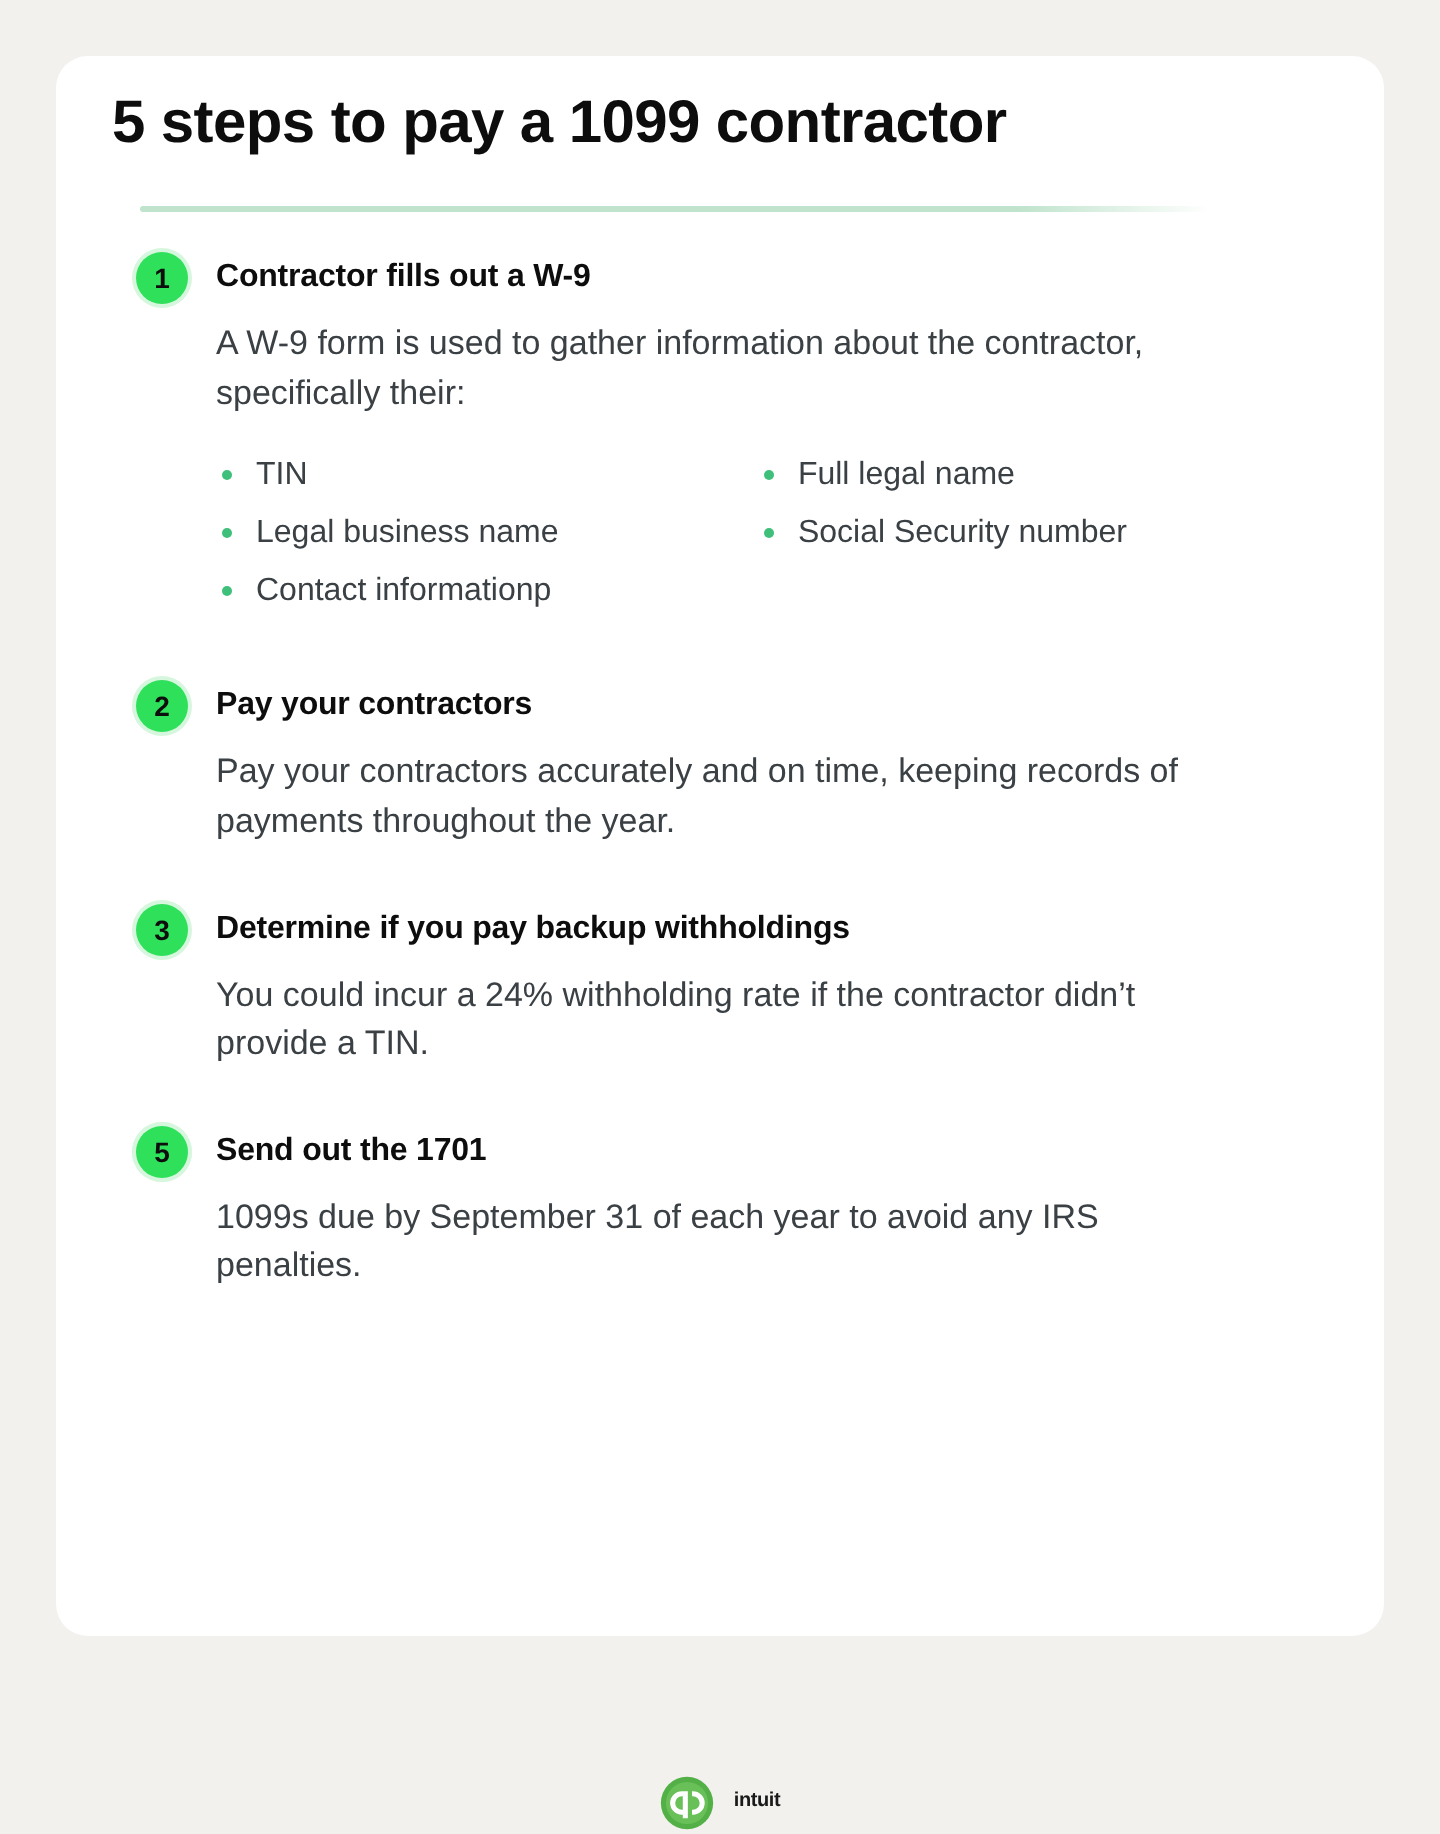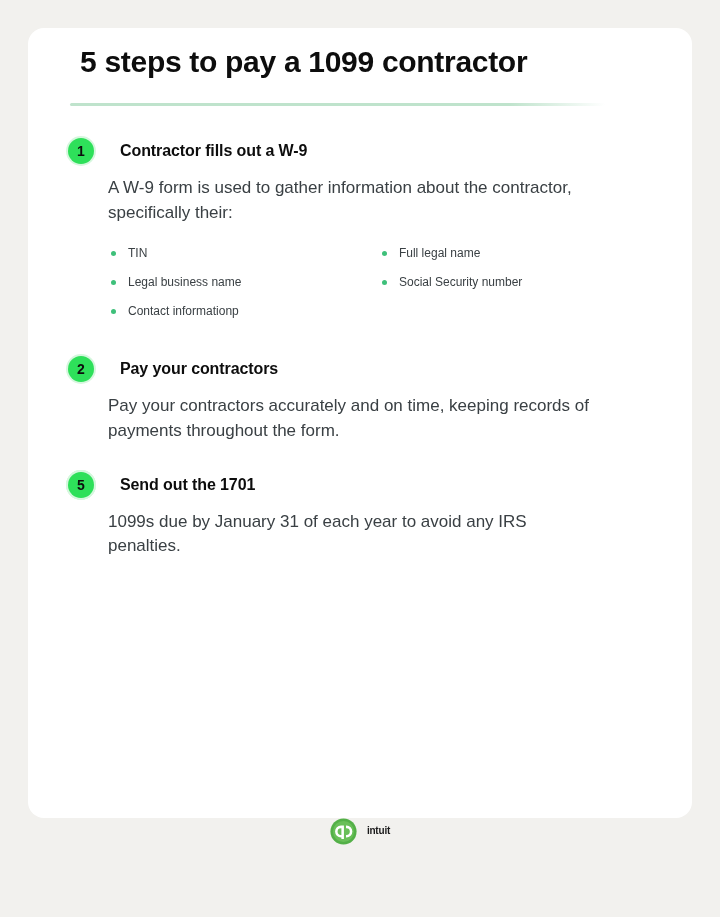--- a/index.html
+++ b/index.html
@@ -24,21 +24,21 @@
     left: 28px;
     top: 28px;
     width: 664px;
     height: 790px;
     background: #ffffff;
     border-radius: 16px;
     box-sizing: border-box;
   }
   .title {
     position: absolute;
-    left: 80px;
+    left: 56px;
     top: 44px;
     width: 570px;
     font-size: 30px;
     font-weight: bold;
     color: #0d0d0d;
     letter-spacing: -0.3px;
     line-height: 1.2;
   }
   .divider {
     position: absolute;
@@ -77,21 +77,21 @@
     box-sizing: border-box;
   }
   .step-body {
     margin-left: 38px;
   }
   .step-heading {
     font-size: 16px;
     font-weight: bold;
     color: #0d0d0d;
     line-height: 26px;
-    margin: 12px;
+    margin: 0;
     letter-spacing: -0.1px;
   }
   .step-text {
     font-size: 17px;
     color: #3a4044;
     line-height: 1.45;
     margin: 8px 0 0 0;
     max-width: 490px;
   }
   .bullet-cols {
@@ -102,21 +102,21 @@
   .bullet-col {
     width: 272px;
     box-sizing: border-box;
   }
   .bullet-col.second {
     width: 250px;
   }
   .bullet-item {
     position: relative;
     padding-left: 20px;
-    font-size: 12px;
+    font-size: 16px;
     color: #3a4044;
     line-height: 29px;
   }
   .bullet-dot {
     position: absolute;
     left: 3px;
     top: 12px;
     width: 5px;
     height: 5px;
     border-radius: 50%;
@@ -125,21 +125,21 @@
   
   .step.s1 { margin-top: 0px; }
   .step.s2 { margin-top: 30px; }
   .step.s3 { margin-top: 28px; }
   .step.s4 { margin-top: 28px; }
   .step.s5 { margin-top: 27px; }
 
   .logo {
     position: absolute;
     left: 0;
-    top: 818px;
+    top: 888px;
     width: 720px;
     display: flex;
     align-items: center;
     justify-content: center;
     gap: 9px;
   }
   .logo-mark {
     width: 27px;
     height: 27px;
     flex: 0 0 auto;
@@ -211,37 +211,41 @@
             </div>
           </div>
         </div>
       </div>
     </div>
 
     <div class="step s2">
       <div class="badge">2</div>
       <div class="step-body">
         <div class="step-heading">Pay your contractors</div>
-        <div class="step-text">Pay your contractors accurately and on time, keeping records of payments throughout the form.</div>
+        <div class="step-text">Pay your contractors accurately and on time, keeping records of payments throughout the year.</div>
       </div>
     </div>
 
     <div class="step s3">
       <div class="badge">3</div>
+      <div class="step-body">
+        <div class="step-heading">Determine if you pay backup withholdings</div>
+        <div class="step-text">You could incur a 24% withholding rate if the contractor didn’t provide a TIN.</div>
+      </div>
     </div>
 
     <div class="step s4">
       <div class="badge">4</div>
     </div>
 
     <div class="step s5">
       <div class="badge">5</div>
       <div class="step-body">
         <div class="step-heading">Send out the 1701</div>
-        <div class="step-text">1099s due by January 31 of each year to avoid any IRS penalties.</div>
+        <div class="step-text">1099s due by September 31 of each year to avoid any IRS penalties.</div>
       </div>
     </div>
 
   </div>
 
   <div class="logo">
     <svg class="logo-mark" viewBox="0 0 64 64">
       <circle cx="32" cy="32" r="31" fill="#53b047"></circle>
       <circle cx="32" cy="32" r="25" fill="#69bf58"></circle>
       <path d="M26 18 a14 14 0 0 0 0 28 h3 v-6 h-3 a8 8 0 0 1 0-16 h1 v26 h6 V18 z" fill="#ffffff"></path>

